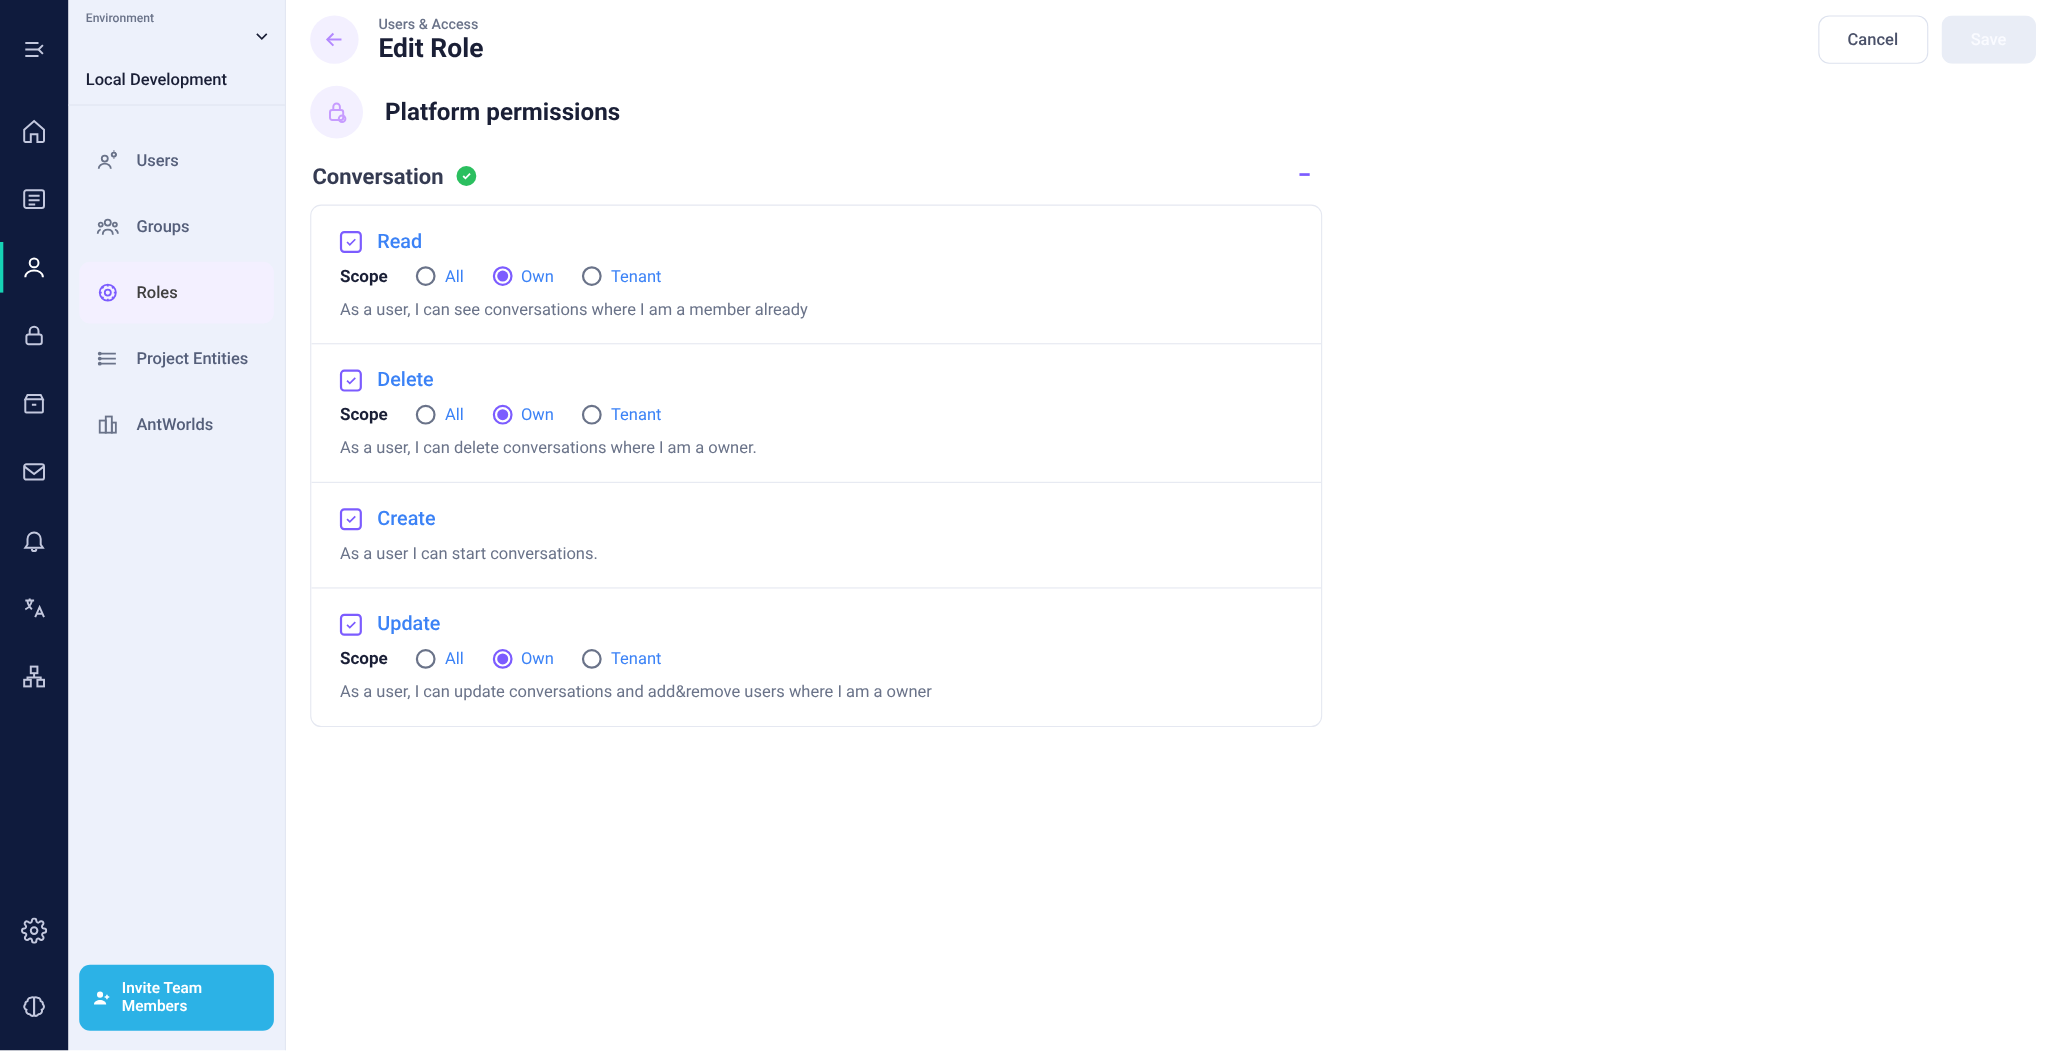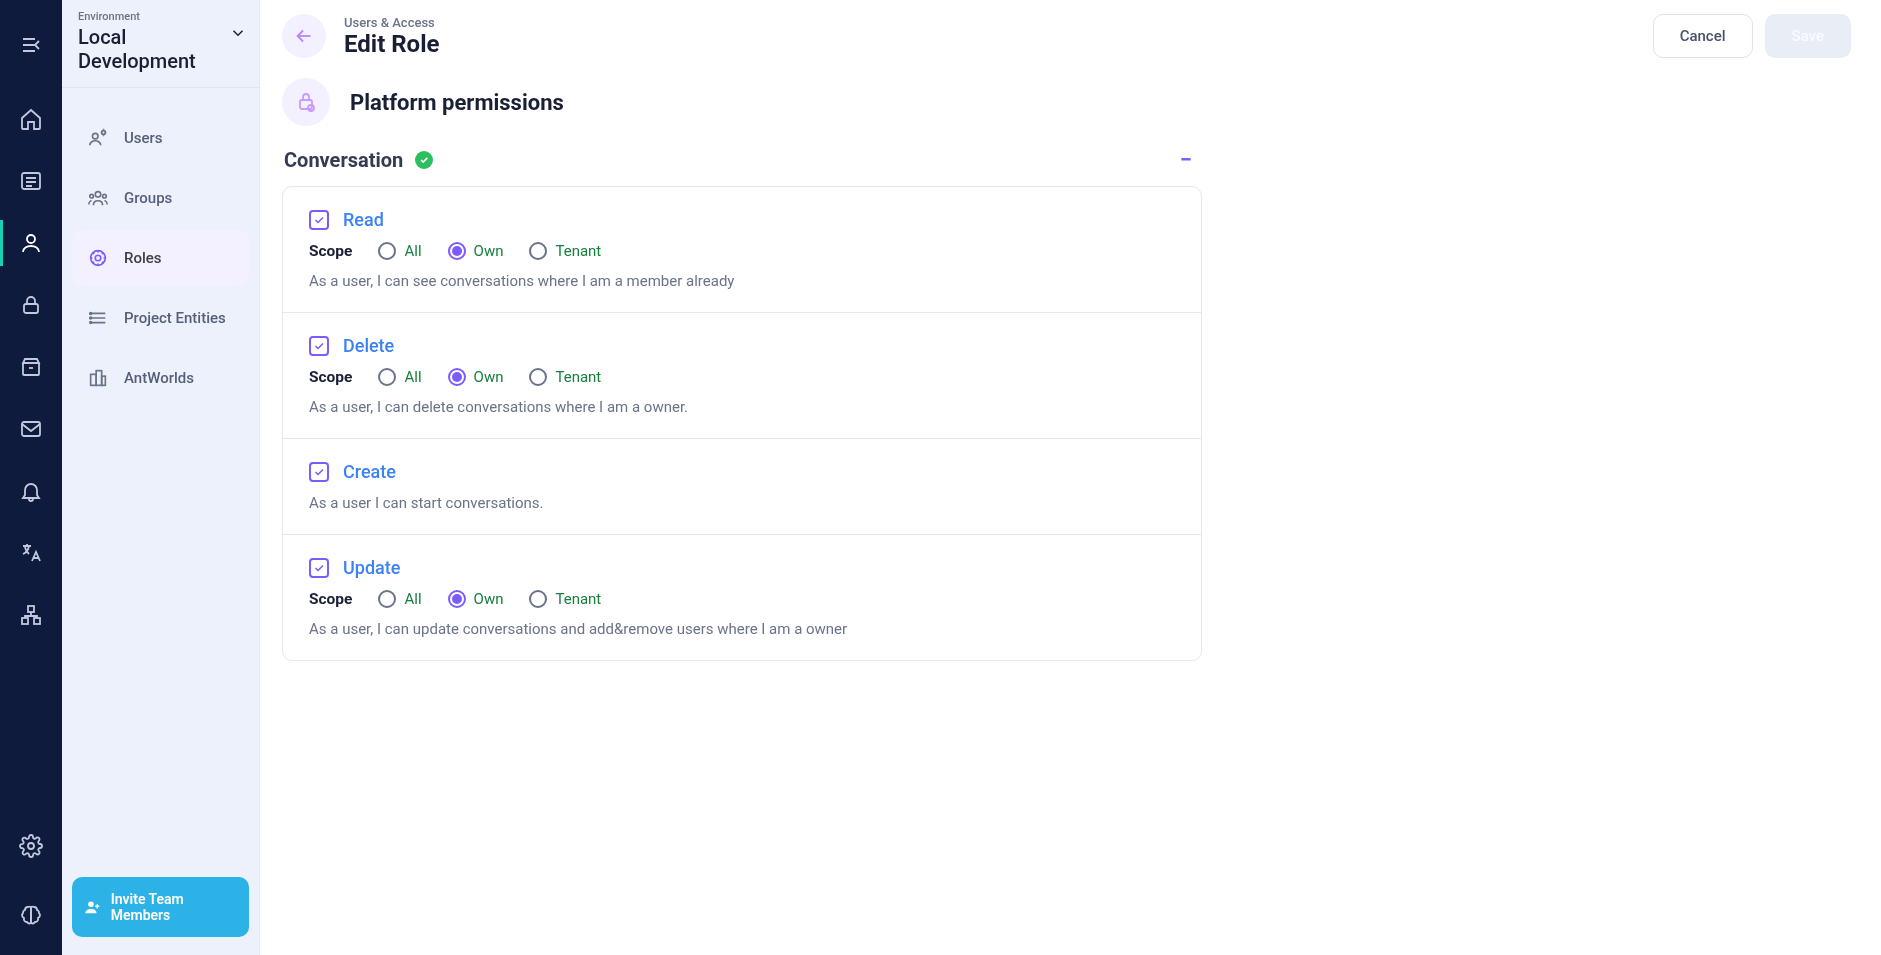--- a/index.html
+++ b/index.html
@@ -43,21 +43,21 @@
     border-right: 1px solid #e3e7f2;
   }
   .env-switch {
     padding: 10px 16px 14px 16px;
     display:flex; flex-direction: column; gap:2px;
     border-bottom: 1px solid #dfe4f0;
     cursor: pointer;
     position: relative;
   }
   .env-switch .env-label { font-size: 11px; color:#6a7389; font-weight:500; }
-  .env-switch .env-value { font-size: 20px; color:#1a1f36; font-weight:500; }
+  .env-switch .env-value { font-size: 15px; color:#1a1f36; font-weight:500;margin-top:38px; }
   .env-switch .chev { position:absolute; right:12px; top:24px; }
   .env-switch .chev svg { width:18px; height:18px; stroke:#1a1f36; fill:none; stroke-width:2; }
 
   .side-menu { padding: 22px 10px; display:flex; flex-direction:column; gap:4px; }
   .side-item {
     display:flex; align-items:center; gap:14px;
     padding: 16px 14px;
     color:#555f7a; font-size:15px; font-weight:500;
     border-radius:10px; cursor:pointer;
   }
@@ -143,21 +143,21 @@
 
   .scope-line { display:flex; align-items:center; gap:26px; }
   .scope-label { font-weight:700; font-size:15.5px; color:#1a1f36; }
   .radio-opt { display:flex; align-items:center; gap:8px; cursor:pointer; }
   .radio-circle {
     width:18px; height:18px; border-radius:50%; border:2px solid #6a7389;
     display:flex; align-items:center; justify-content:center;
   }
   .radio-circle.sel { border-color:#7c5cff; }
   .radio-circle.sel::after { content:""; width:10px; height:10px; border-radius:50%; background:#7c5cff; }
-  .radio-opt .radio-label { font-size:15px; color:#15803d; }
+  .radio-opt .radio-label { font-size:15px; color:#3b82f6; }
 
   .perm-desc { font-size:15px; color:#6a7389; }
 
 </style>
 </head>
 <body>
 
 <div class="nav-rail">
   <div class="rail-item">
     <svg viewBox="0 0 24 24">

